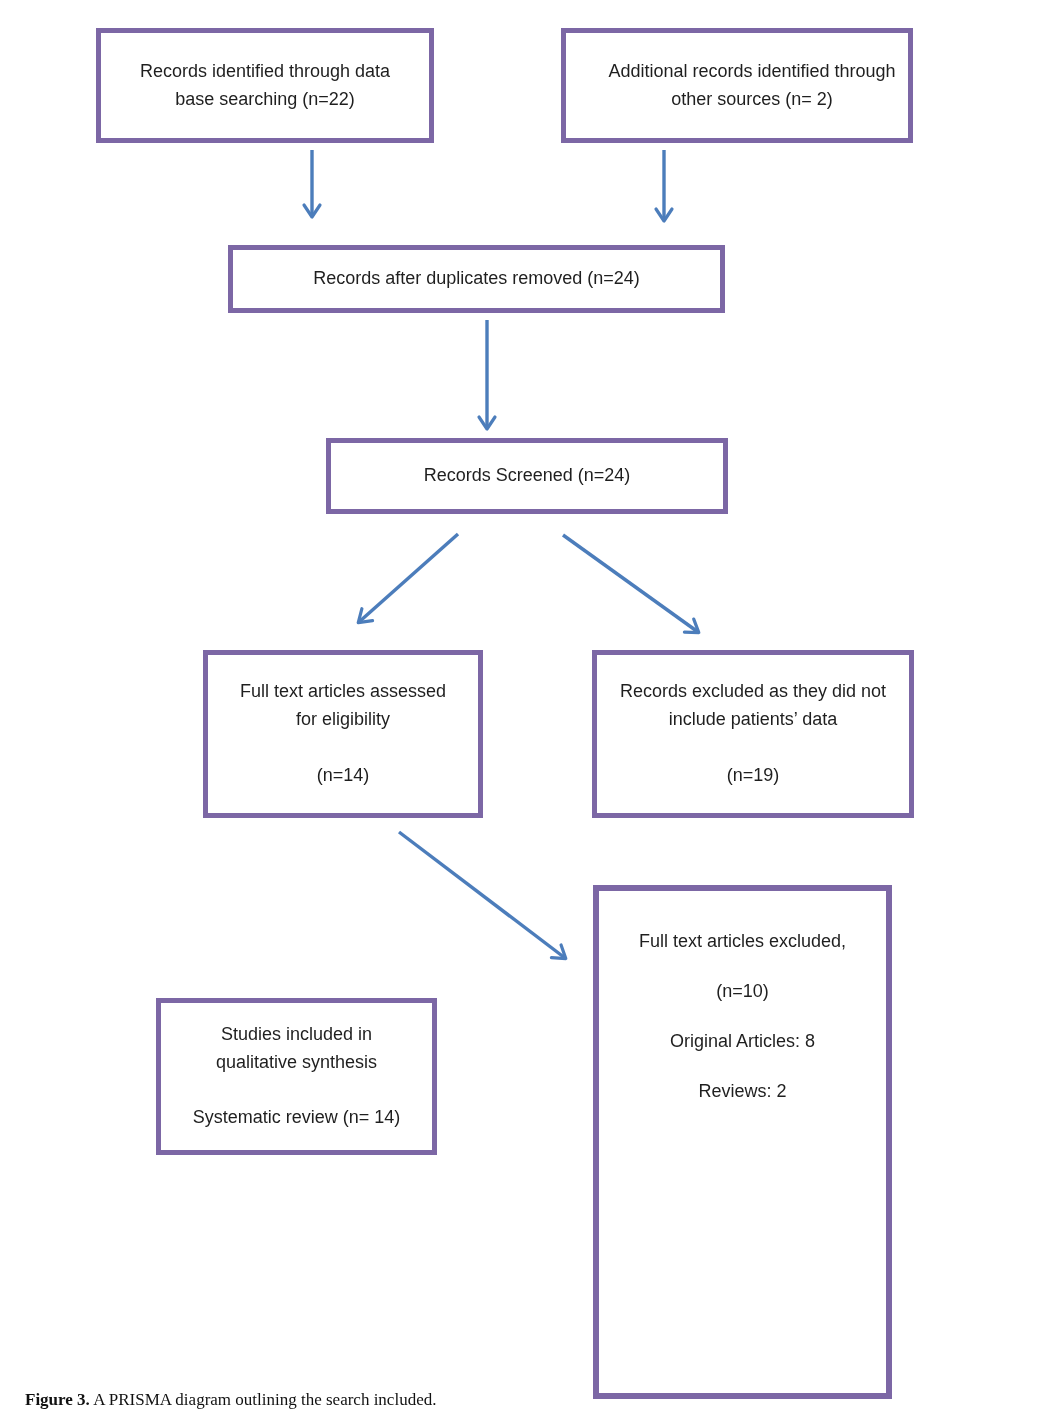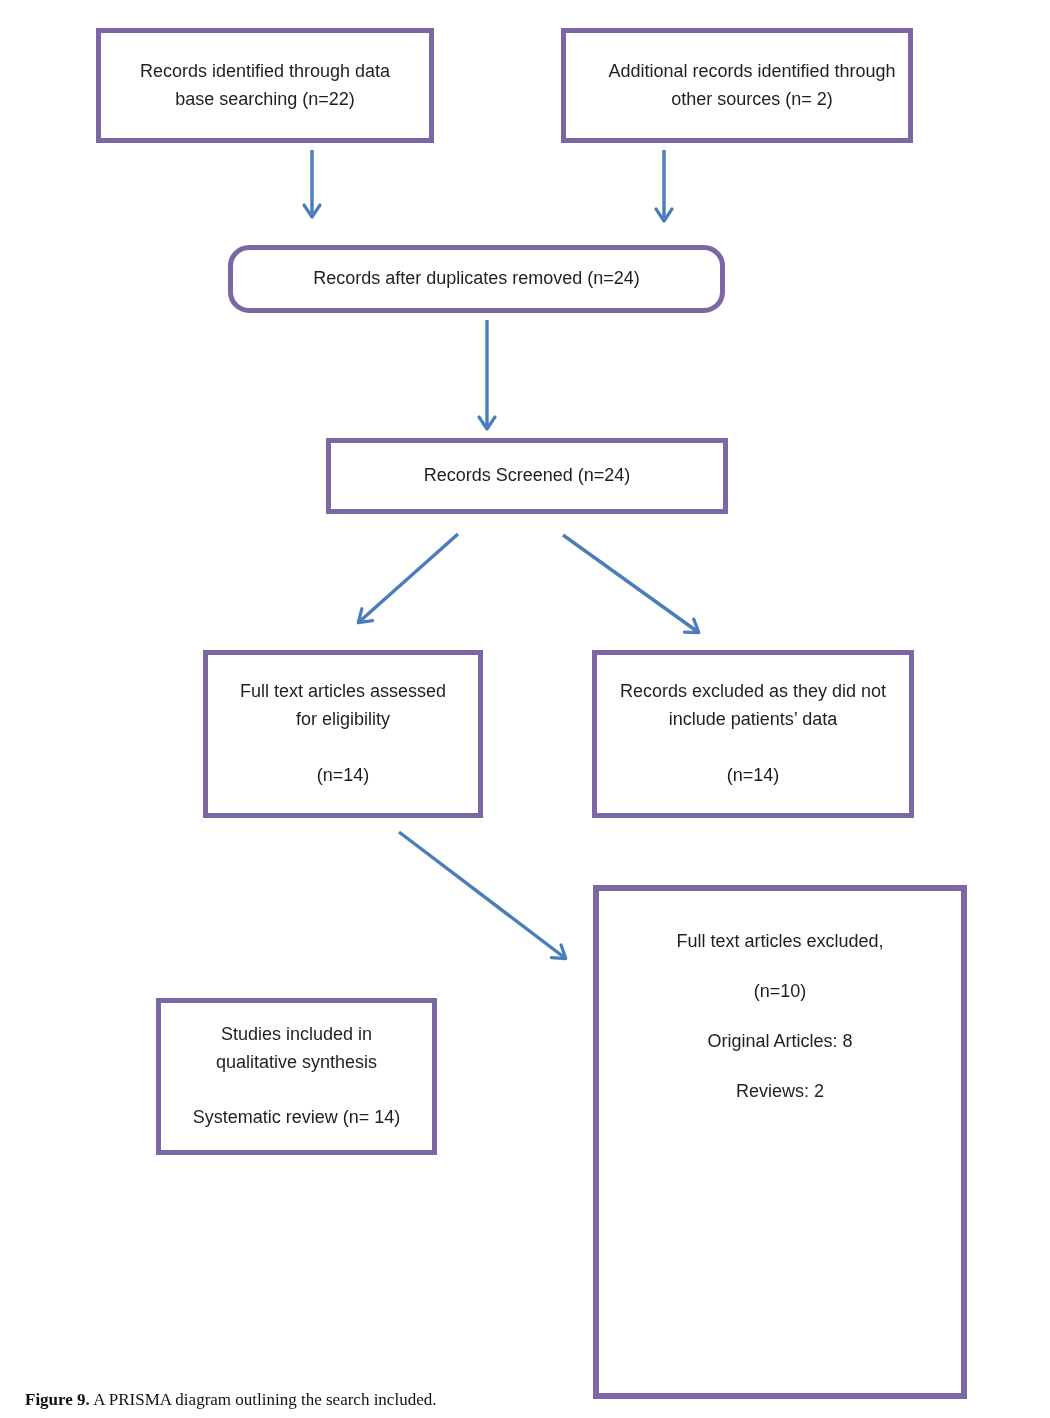--- a/index.html
+++ b/index.html
@@ -34,27 +34,27 @@
     text-align: center;
   }
   .box-text {
     white-space: pre-line;
     font-size: 18px;
     line-height: 1.55;
     color: var(--text-color);
   }
   .b1 { left: 96px;  top: 28px;  width: 338px; height: 115px; }
   .b2 { left: 561px; top: 28px;  width: 352px; height: 115px; padding-left: 30px; }
-  .b3 { left: 228px; top: 245px; width: 497px; height: 68px; border-radius: 21px;  }
+  .b3 { left: 228px; top: 245px; width: 497px; height: 68px;  }
   .b4 { left: 326px; top: 438px; width: 402px; height: 76px;  }
   .b5 { left: 155px; top: 650px; width: 280px; height: 168px; margin-left: 48px; }
   .b6 { left: 592px; top: 650px; width: 322px; height: 168px; }
   .b7 { left: 156px; top: 950px; width: 281px; height: 157px; margin-top: 48px; }
   .b8 {
-    left: 593px; top: 885px; width: 374px; height: 514px;
+    left: 593px; top: 885px; width: 299px; height: 514px;
     border-width: 6px;
     align-items: flex-start;
   }
   .b8 .box-text {
     padding-top: 38px;
     line-height: 25px;
   }
   .caption {
     position: absolute;
     left: 25px;
@@ -106,37 +106,37 @@
     <div class="box-text">Full text articles assessed
 for eligibility
 
 (n=14)</div>
   </div>
 
   <div class="box b6">
     <div class="box-text">Records excluded as they did not
 include patients’ data
 
-(n=14)</div>
+(n=19)</div>
   </div>
 
   <div class="box b7">
     <div class="box-text">Studies included in
 qualitative synthesis
 
 Systematic review (n= 14)</div>
   </div>
 
   <div class="box b8">
     <div class="box-text">Full text articles excluded,
 
 (n=10)
 
 Original Articles: 8
 
 Reviews: 2</div>
   </div>
 
   <div class="caption">
-    <span class="cap-label">Figure 9.</span><span> A PRISMA diagram outlining the search included.</span>
+    <span class="cap-label">Figure 3.</span><span> A PRISMA diagram outlining the search included.</span>
   </div>
 
 </div>
 
 </body></html>

